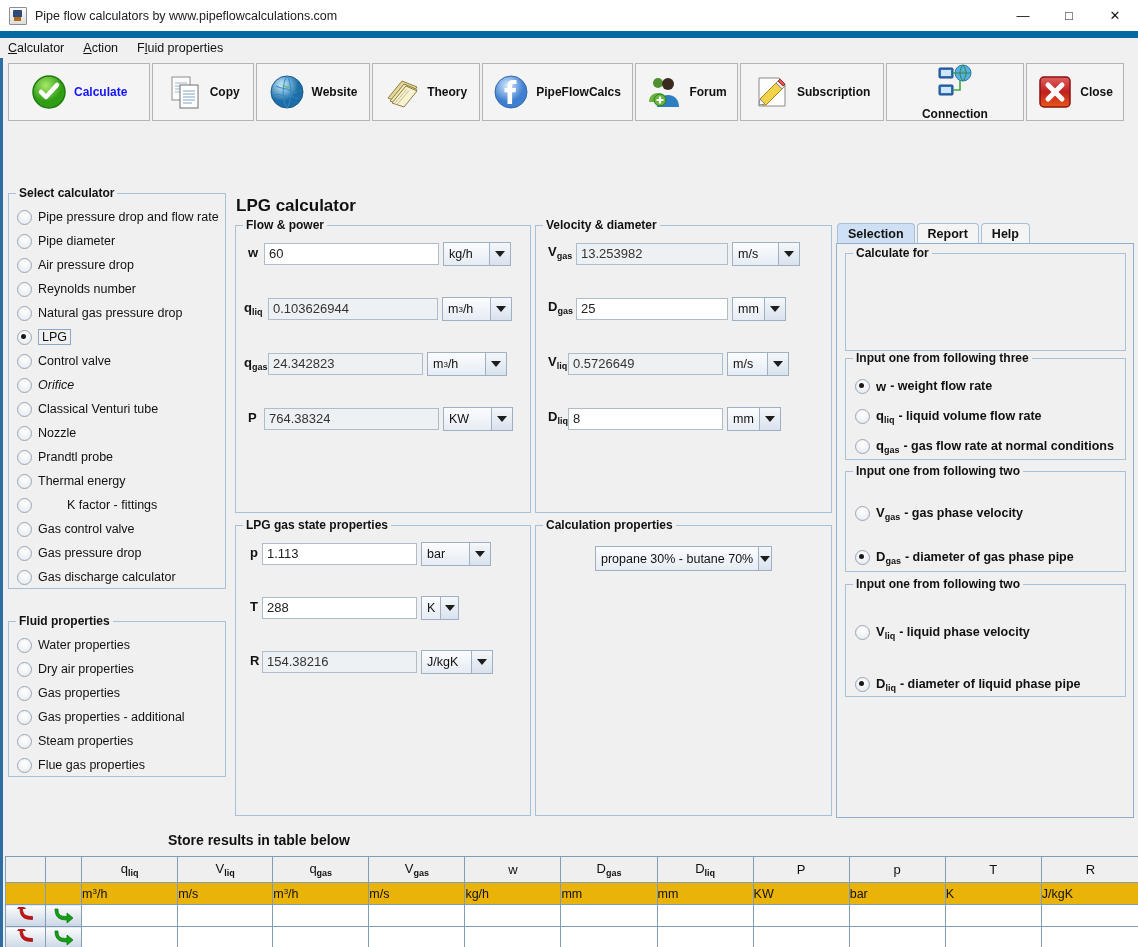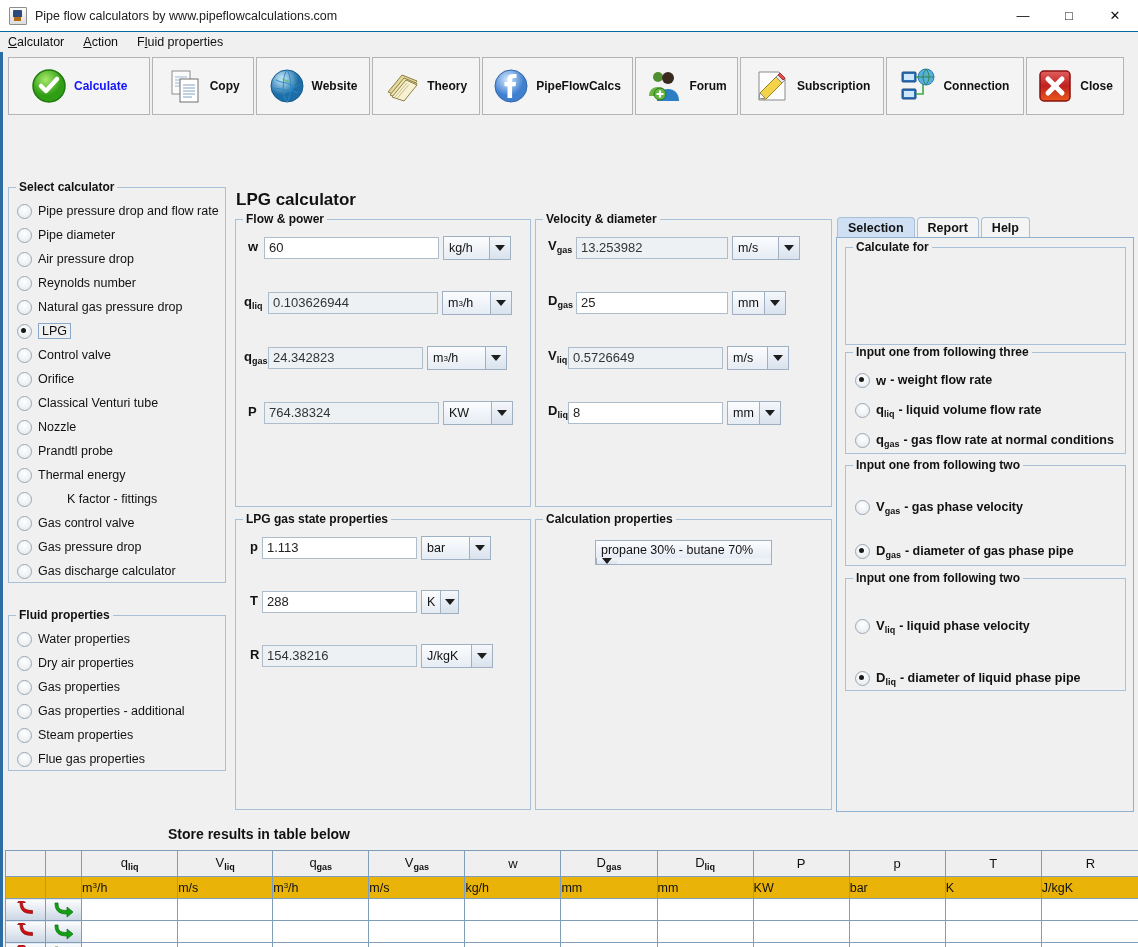--- a/index.html
+++ b/index.html
@@ -3,21 +3,21 @@
 <meta charset="utf-8">
 <style>
   html,body{margin:0;padding:0;}
   body{
     width:1138px;height:947px;overflow:hidden;
     font-family:"Liberation Sans",sans-serif;
     font-size:12px;color:#1a1a1a;
     background:#f0f0f0;
   }
   
-  #titlebar{height:31px;background:#ffffff;display:flex;align-items:center;border-bottom:1px solid #0369a1;}
+  #titlebar{height:31px;background:#ffffff;display:flex;align-items:center;border-bottom:7px solid #0369a1;}
   #app-icon{width:16px;height:16px;margin-left:9px;margin-right:8px;position:relative;
             background:linear-gradient(#fdfdfd,#dcdcdc);border:1px solid #8d8d8d;border-radius:1px;}
   #app-icon:after{content:"";position:absolute;left:3px;top:2px;width:9px;height:7px;
             background:#2c4a7c;border-radius:1px 1px 0 0;}
   #app-icon:before{content:"";position:absolute;left:4px;top:9px;width:7px;height:4px;background:#b36a16;}
   #title-text{font-size:12.5px;color:#202020;}
   #winctl{margin-left:auto;display:flex;height:31px;}
   .wbtn{width:46px;height:31px;display:flex;align-items:center;justify-content:center;}
   .wglyph{font-size:13px;color:#111;line-height:1;}
   
@@ -182,21 +182,21 @@
       <div class="tbtn" style="width: 145px;">
         <span class="ticon"><svg width="36" height="36" viewBox="0 0 36 36">
             <path d="M5 4h20l6 6v22H5z" fill="#fdfdfd" stroke="#8a8a8a"></path>
             <path d="M8 31l-2-6 16-16 6 6-16 16z" fill="#f3d34a" stroke="#9d8318"></path>
             <path d="M22 9l6 6 3-3-6-6z" fill="#e8e8e8" stroke="#8a8a8a"></path>
             <path d="M26 5l5 5-2 2-5-5z" fill="#e05252" stroke="#a33"></path>
             <path d="M6 25l-1 6 6-1z" fill="#fbfbfb" stroke="#8a8a8a"></path>
           </svg></span>
         <span class="lbl">Subscription</span>
       </div>
-      <div class="tbtn" style="width: 140px;">
+      <div class="tbtn" style="width: 140px; flex-direction: column;">
         <span class="ticon"><svg width="36" height="36" viewBox="0 0 36 36">
             <rect x="2" y="4" width="14" height="10" rx="1" fill="#2f6fb5" stroke="#1d4d85"></rect>
             <rect x="4" y="6" width="10" height="6" fill="#cfe6ff"></rect>
             <rect x="2" y="21" width="14" height="10" rx="1" fill="#2f6fb5" stroke="#1d4d85"></rect>
             <rect x="4" y="23" width="10" height="6" fill="#cfe6ff"></rect>
             <path d="M16 9h7v17h-7" fill="none" stroke="#3faa3f" stroke-width="1.6"></path>
             <circle cx="26" cy="9" r="8" fill="#58b0e0" stroke="#2a80b0"></circle>
             <path d="M18 9h16M26 1c-4 5-4 11 0 16M26 1c4 5 4 11 0 16" fill="none" stroke="#2f7f3f" stroke-width=".9"></path>
             <path d="M20 5c3 1 5 4 9 3" fill="#4caf50" opacity=".6"></path>
           </svg></span>
@@ -242,21 +242,21 @@
           <span class="radio-label">Natural gas pressure drop</span>
         </div>
         <div class="radio-row" style="height: 24px;">
           <span class="radio on"></span>
           <span class="radio-label boxed">LPG</span>
         </div>
         <div class="radio-row" style="height: 24px;">
           <span class="radio"></span>
           <span class="radio-label">Control valve</span>
         </div>
-        <div class="radio-row" style="height: 24px;">
+        <div class="radio-row" style="height: 24px; font-style: italic;">
           <span class="radio"></span>
           <span class="radio-label">Orifice</span>
         </div>
         <div class="radio-row" style="height: 24px;">
           <span class="radio"></span>
           <span class="radio-label">Classical Venturi tube</span>
         </div>
         <div class="radio-row" style="height: 24px;">
           <span class="radio"></span>
           <span class="radio-label">Nozzle</span>
@@ -443,21 +443,21 @@
             <div class="carrow">
               <i></i>
             </div>
           </div>
         </div>
       </div>
   </div>
 
   <div class="group" style="left:532px;top:467px;width:297px;height:291px;">
     <div class="gtitle">Calculation properties</div>
-    <div class="combo" style="position:absolute;left:59px;top:20px;width:177px;height:25px;flex-direction:column;">
+    <div class="combo" style="position:absolute;left:59px;top:20px;width:177px;height:25px;">
       <div class="cval">propane 30% - butane 70%</div>
       <div class="carrow">
           <i></i>
         </div>
     </div>
   </div>
 
   <div id="tabstrip" style="position:absolute;left:834px;top:165px;display:flex;align-items:flex-end;gap:2px;">
       <div class="tab sel">
         <span>Selection</span>

